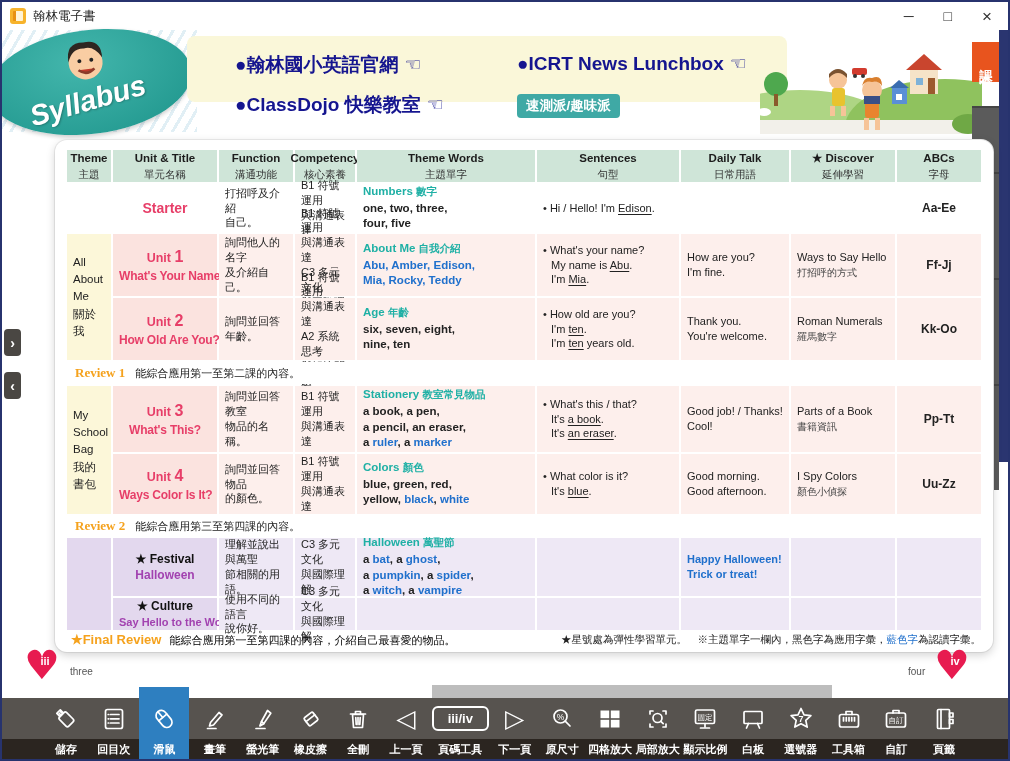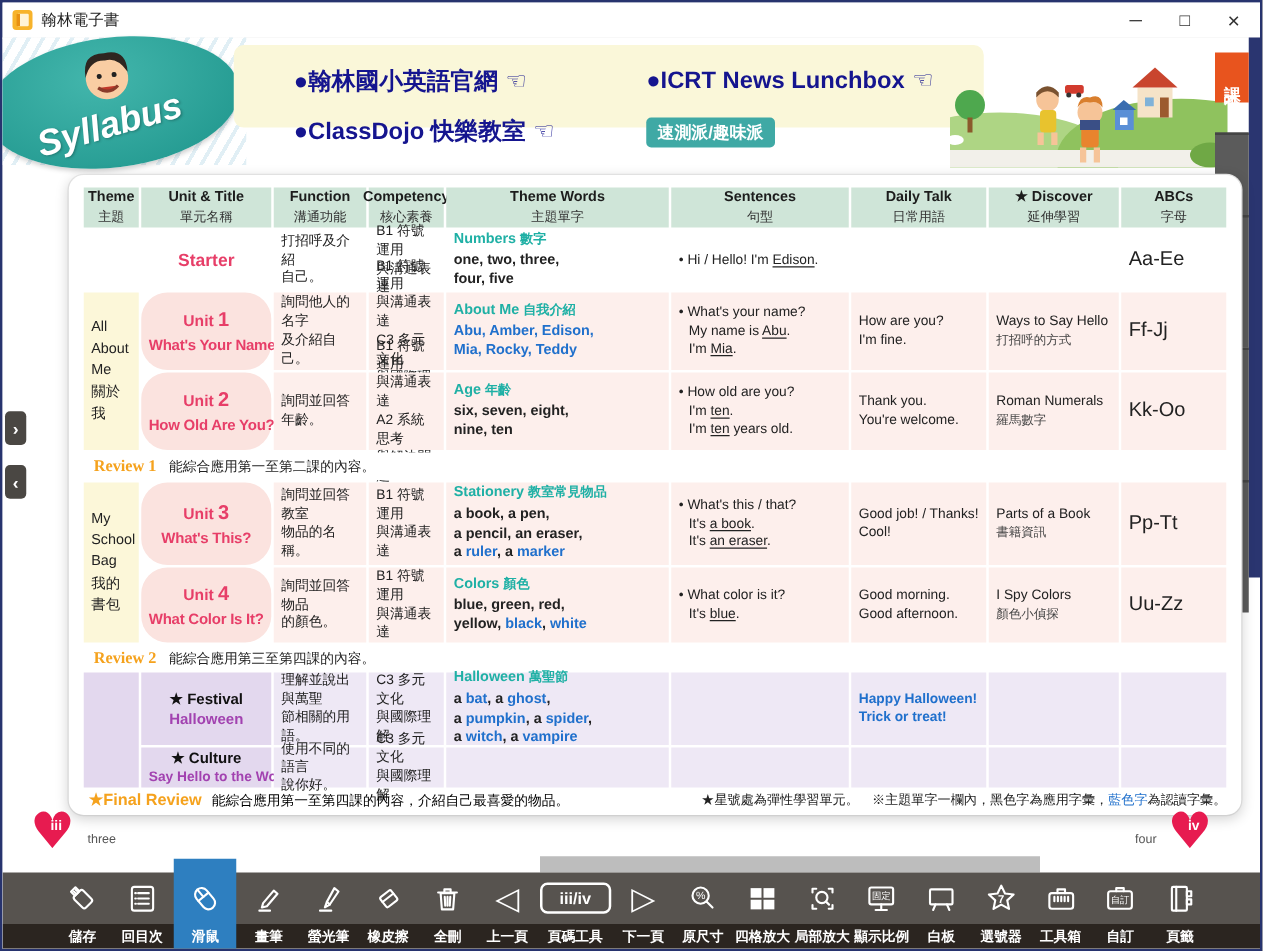--- a/index.html
+++ b/index.html
@@ -32,41 +32,41 @@
   .toggle{position:absolute;left:2px;width:17px;height:27px;background:#4a4743;border-radius:4px;color:#fff;font-weight:bold;display:flex;align-items:center;justify-content:center;font-size:14px;cursor:pointer;}
   
   .page{position:absolute;left:53px;top:110px;width:938px;height:512px;background:#fff;border-radius:12px;box-shadow:0 3px 10px rgba(0,0,0,.18),0 0 0 1px #eee;}
   .tbl{position:absolute;left:12px;top:10px;display:grid;grid-template-columns:44px 104px 74px 60px 178px 142px 108px 104px 84px;grid-template-rows:32px 48px 62px 62px 22px 66px 60px 20px 58px 32px;gap:2px;}
   .cell{display:flex;flex-direction:column;justify-content:center;padding:3px 6px;box-sizing:border-box;font-size:11px;color:#222;line-height:1.35;}
   .pre{white-space:pre-line;}
   .th{background:#cfe5d8;align-items:center;text-align:center;justify-content:center;padding:2px;}
   .th .en{font-size:11.5px;font-weight:bold;color:#1c1c1c;white-space:nowrap;}
   .th .zh{font-size:10.5px;color:#333;margin-top:1px;}
   .bg-pink{background:#fdefec;}
-  .bg-pink2{background:#fbe3df;border-radius:21px;}
+  .bg-pink2{background:#fbe3df;}
   .bg-yellow{background:#fcf7d9;}
   .bg-purple{background:#eee8f5;}
   .bg-purple2{background:#e3d8ee;}
   .starter-title{color:#e73e68;font-weight:bold;font-size:14px;text-align:center;}
   .uline{text-align:center;font-weight:bold;font-size:12.5px;color:#e73e68;}
   .uline .unum{font-size:16px;}
   .utitle{text-align:center;font-weight:bold;font-size:12px;color:#e73e68;letter-spacing:-.2px;white-space:nowrap;}
   .ft-type{text-align:center;font-weight:bold;font-size:12px;color:#111;}
   .ft-title{text-align:center;font-weight:bold;font-size:12px;color:#a242b0;white-space:nowrap;}
   .theme-cell{font-size:11.5px;line-height:1.5;}
   .wh{font-size:11.5px;font-weight:bold;color:#1fb0a5;margin-bottom:1px;}
   .wh .zh{font-size:10.5px;font-weight:bold;}
   .words .ln{font-weight:bold;font-size:11.5px;color:#222;}
   .sent .ln:not(:first-child){padding-left:8px;}
   .c-blue{color:#2070cc;}
   .u{text-decoration:underline;text-underline-offset:2px;}
   .daily-blue{color:#2070cc;font-weight:bold;}
   .disc-en{font-size:11px;}
   .disc-zh{font-size:10px;color:#444;margin-top:1px;}
-  .abcs{font-weight:normal;font-size:16px;text-align:left;}
+  .abcs{font-weight:bold;font-size:12px;text-align:center;}
   .review{grid-column:1/-1;display:flex;align-items:center;gap:10px;padding-left:8px;background:#fff;}
   .review .rlabel{color:#f5a21d;font-weight:bold;font-size:13px;font-family:Liberation Serif, serif;}
   .review .rtext{font-size:11px;color:#222;}
   .final-row{position:absolute;left:16px;right:12px;top:492px;display:flex;justify-content:space-between;align-items:center;font-size:11px;}
   .final-label{color:#f5a21d;font-weight:bold;font-size:13px;margin-right:8px;}
   .footnote{font-size:10.5px;color:#222;}
   .footnote .ln{display:inline;}
   
   .heart{position:absolute;width:46px;height:42px;}
   .heart .glyph{position:absolute;left:0;top:-6px;font-size:40px;color:#e71b50;font-family:"DejaVu Sans",sans-serif;}
@@ -329,21 +329,21 @@
         <div class="cell bg-pink" style="grid-area:6/8;">
             <span class="disc-en">Parts of a Book</span>
             <span class="disc-zh">書籍資訊</span>
           </div>
         <div class="cell bg-pink" style="grid-area:6/9;">
             <span class="abcs">Pp-Tt</span>
           </div>
 
         <div class="cell bg-pink2" style="grid-area:7/2;">
           <div class="uline"><span>Unit</span> <span class="unum">4</span></div>
-          <div class="utitle">What Color Is It?</div>
+          <div class="utitle">Ways Color Is It?</div>
         </div>
         <div class="cell bg-pink pre" style="grid-area:7/3;">詢問並回答物品
 的顏色。</div>
         <div class="cell bg-pink pre" style="grid-area:7/4;">B1 符號運用
 與溝通表達</div>
         <div class="cell bg-pink" style="grid-area:7/5;">
           <div class="wh"><span>Colors</span> <span class="zh">顏色</span></div>
           <div class="words">
               <div class="ln"><span>blue, green, red,</span></div>
               <div class="ln"><span>yellow, </span><span class="c-blue">black</span><span>, </span><span class="c-blue">white</span></div>

